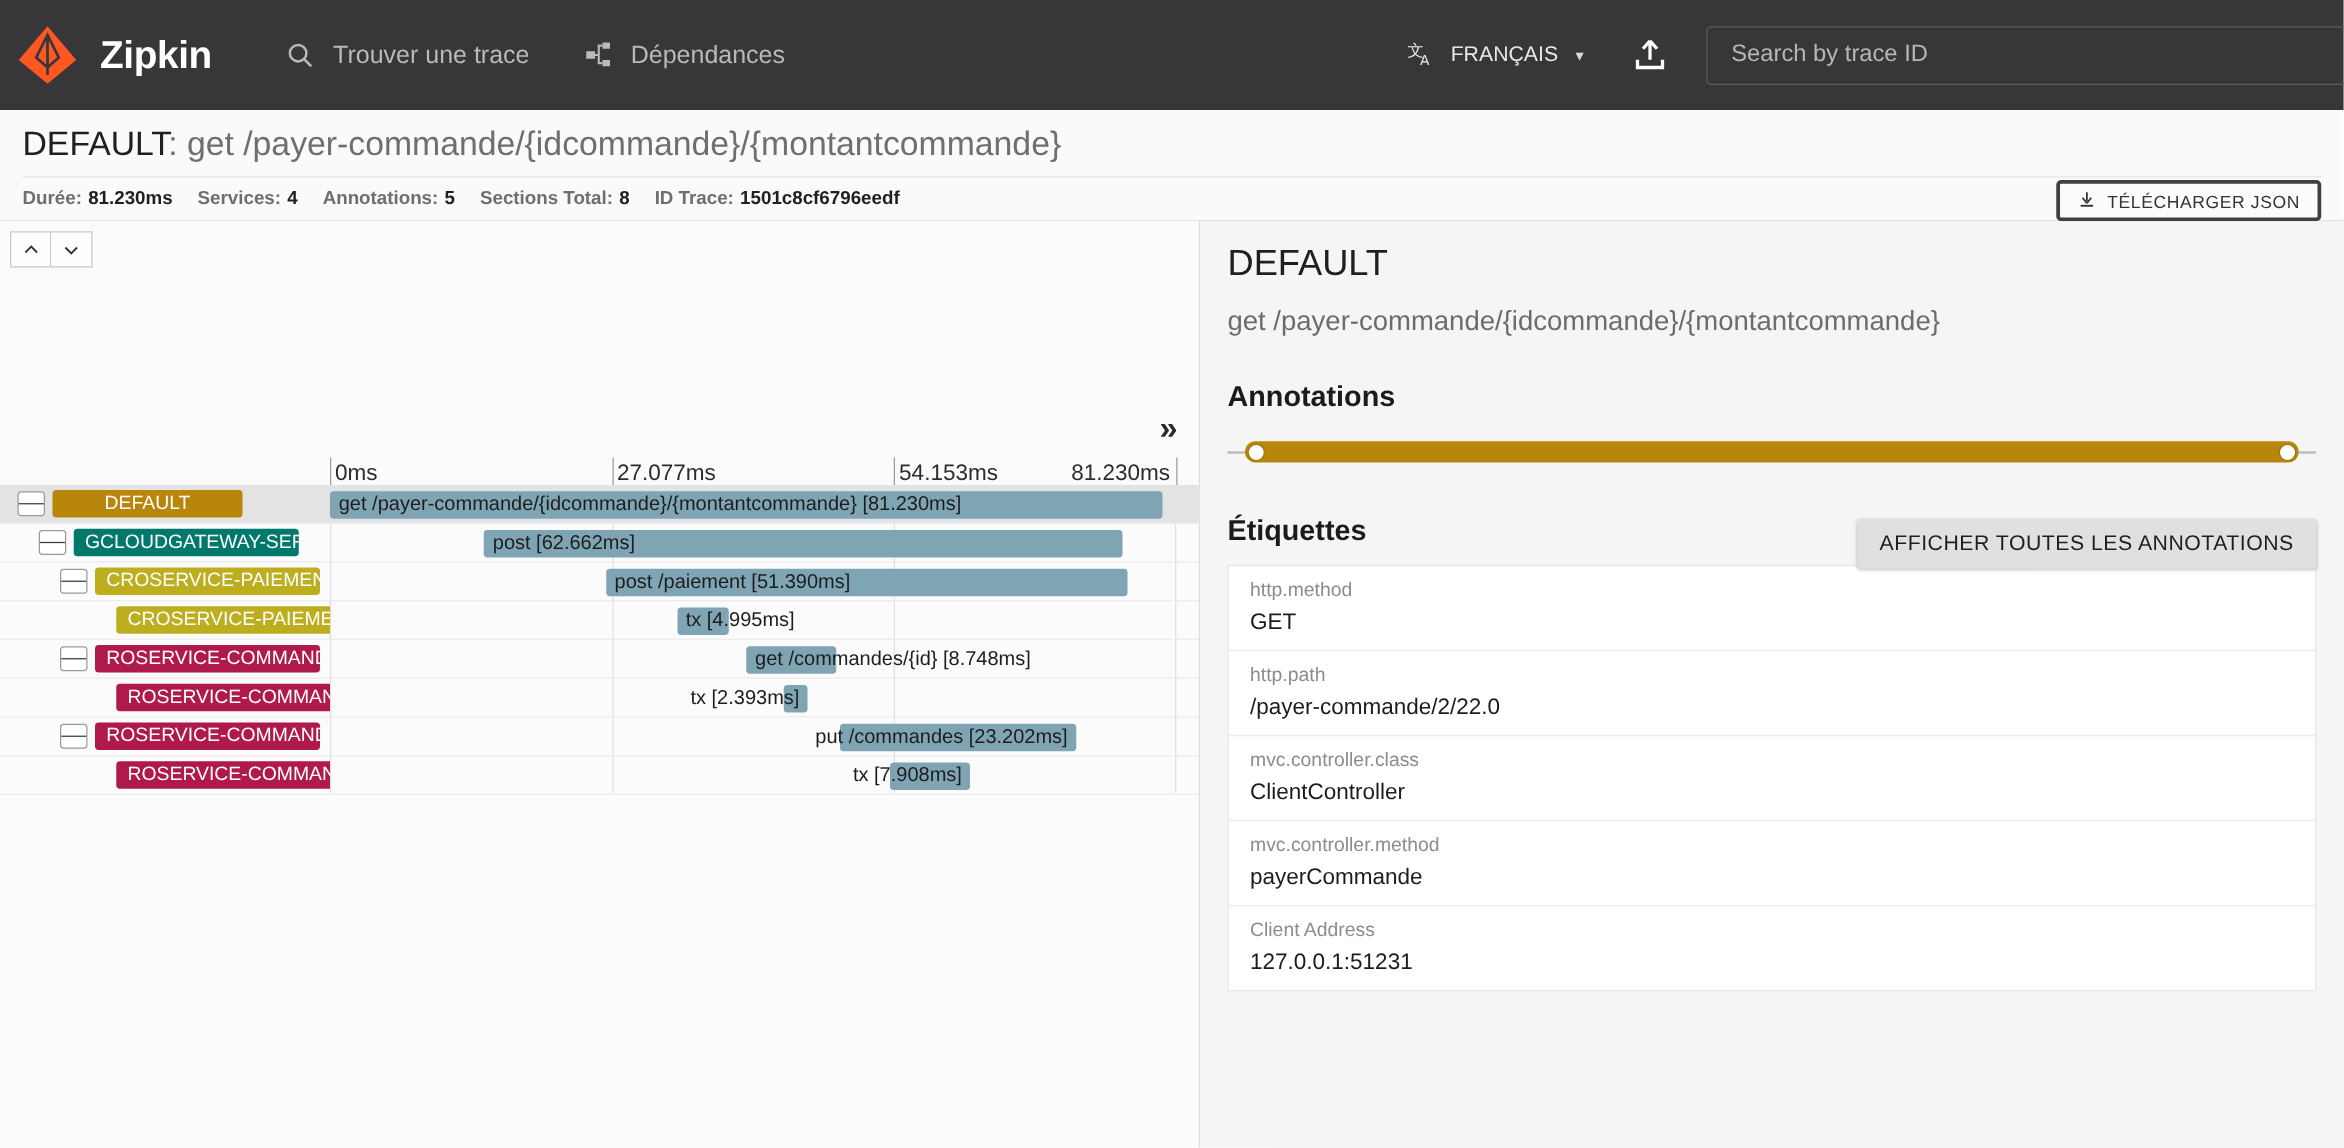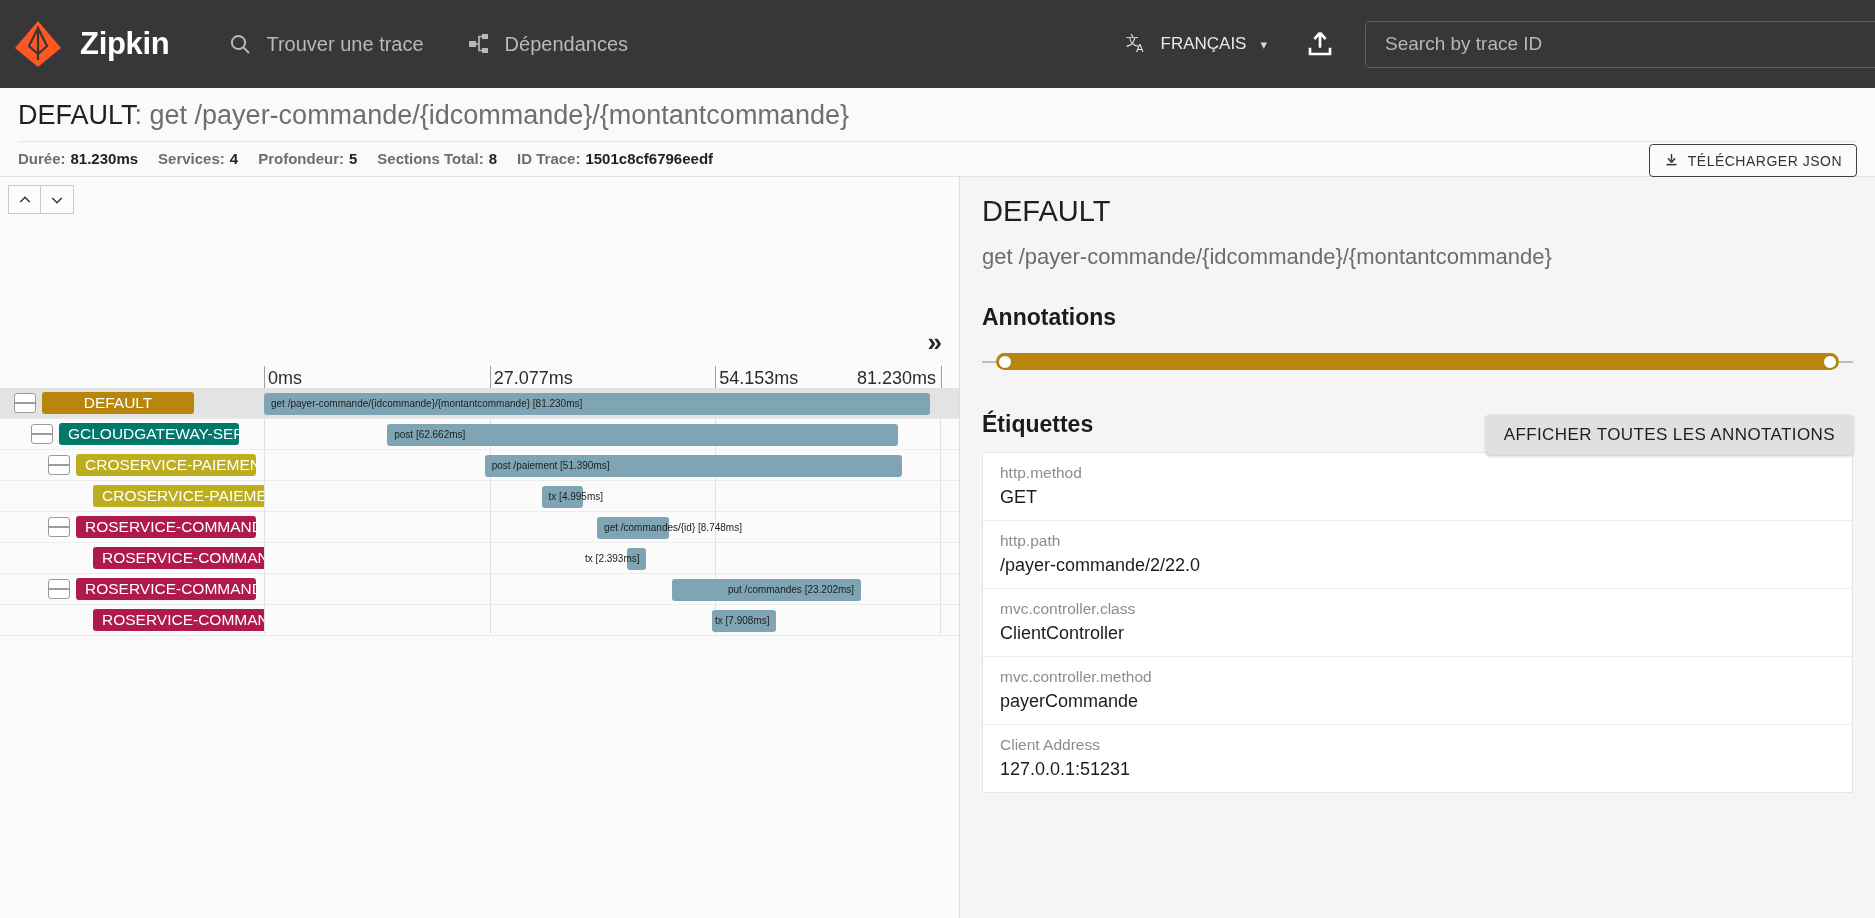--- a/index.html
+++ b/index.html
@@ -97,21 +97,21 @@
     padding: 8px 0 9px 0;
     gap: 6px;
     position: relative;
   }
   .meta-group { display: flex; align-items: baseline; gap: 5px; margin-right: 14px; }
   .meta-k { color: #6e6e6e; font-weight: bold; }
   .meta-v { color: #1f1f1f; font-weight: bold; }
   .dl-btn {
     position: absolute;
     right: 0; top: 2px;
-    border: 1px solid #404040;
+    border: 3px solid #404040;
     border-radius: 4px;
     background: #fbfbfb;
     height: 33px;
     display: flex; align-items: center; gap: 9px;
     padding: 0 14px;
     font-size: 14px;
     color: #333;
     letter-spacing: 0.5px;
     cursor: pointer;
   }
@@ -223,21 +223,21 @@
     top: 5px;
     height: 22px;
     background: #7fa5b5;
     border-radius: 3px;
   }
   .sbar-lbl {
     position: absolute;
     top: 5px;
     height: 32px;
     line-height: 22px;
-    font-size: 10px;
+    font-size: 16px;
     color: #1d1d1d;
     white-space: nowrap;
     z-index: 3;
     padding-left: 7px;
   }
   .sbar-lbl.before { padding-left: 0; padding-right: 7px; text-align: left; }
 
   
   .right-pane {
     flex: 1 1 auto;
@@ -372,21 +372,21 @@
   <div class="trace-meta">
     <span class="meta-group">
       <span class="meta-k">Durée:</span>
       <span class="meta-v">81.230ms</span>
     </span>
     <span class="meta-group">
       <span class="meta-k">Services:</span>
       <span class="meta-v">4</span>
     </span>
     <span class="meta-group">
-      <span class="meta-k">Profondeur:</span>
+      <span class="meta-k">Annotations:</span>
       <span class="meta-v">5</span>
     </span>
     <span class="meta-group">
       <span class="meta-k">Sections Total:</span>
       <span class="meta-v">8</span>
     </span>
     <span class="meta-group">
       <span class="meta-k">ID Trace:</span>
       <span class="meta-v">1501c8cf6796eedf</span>
     </span>

